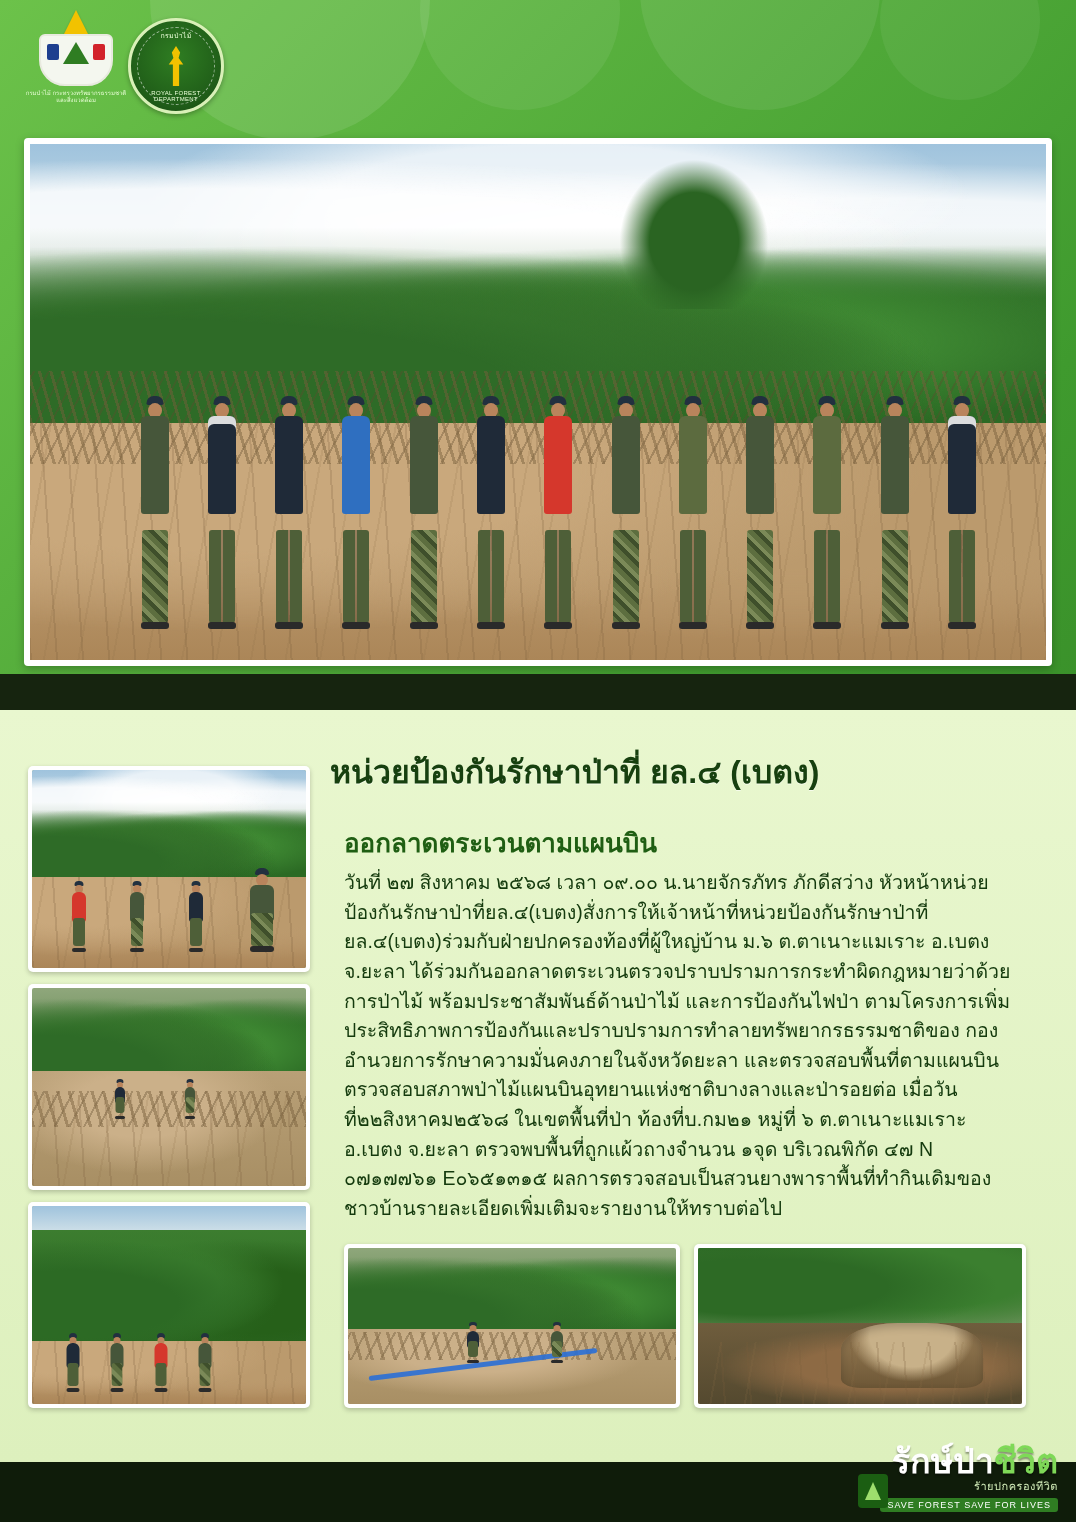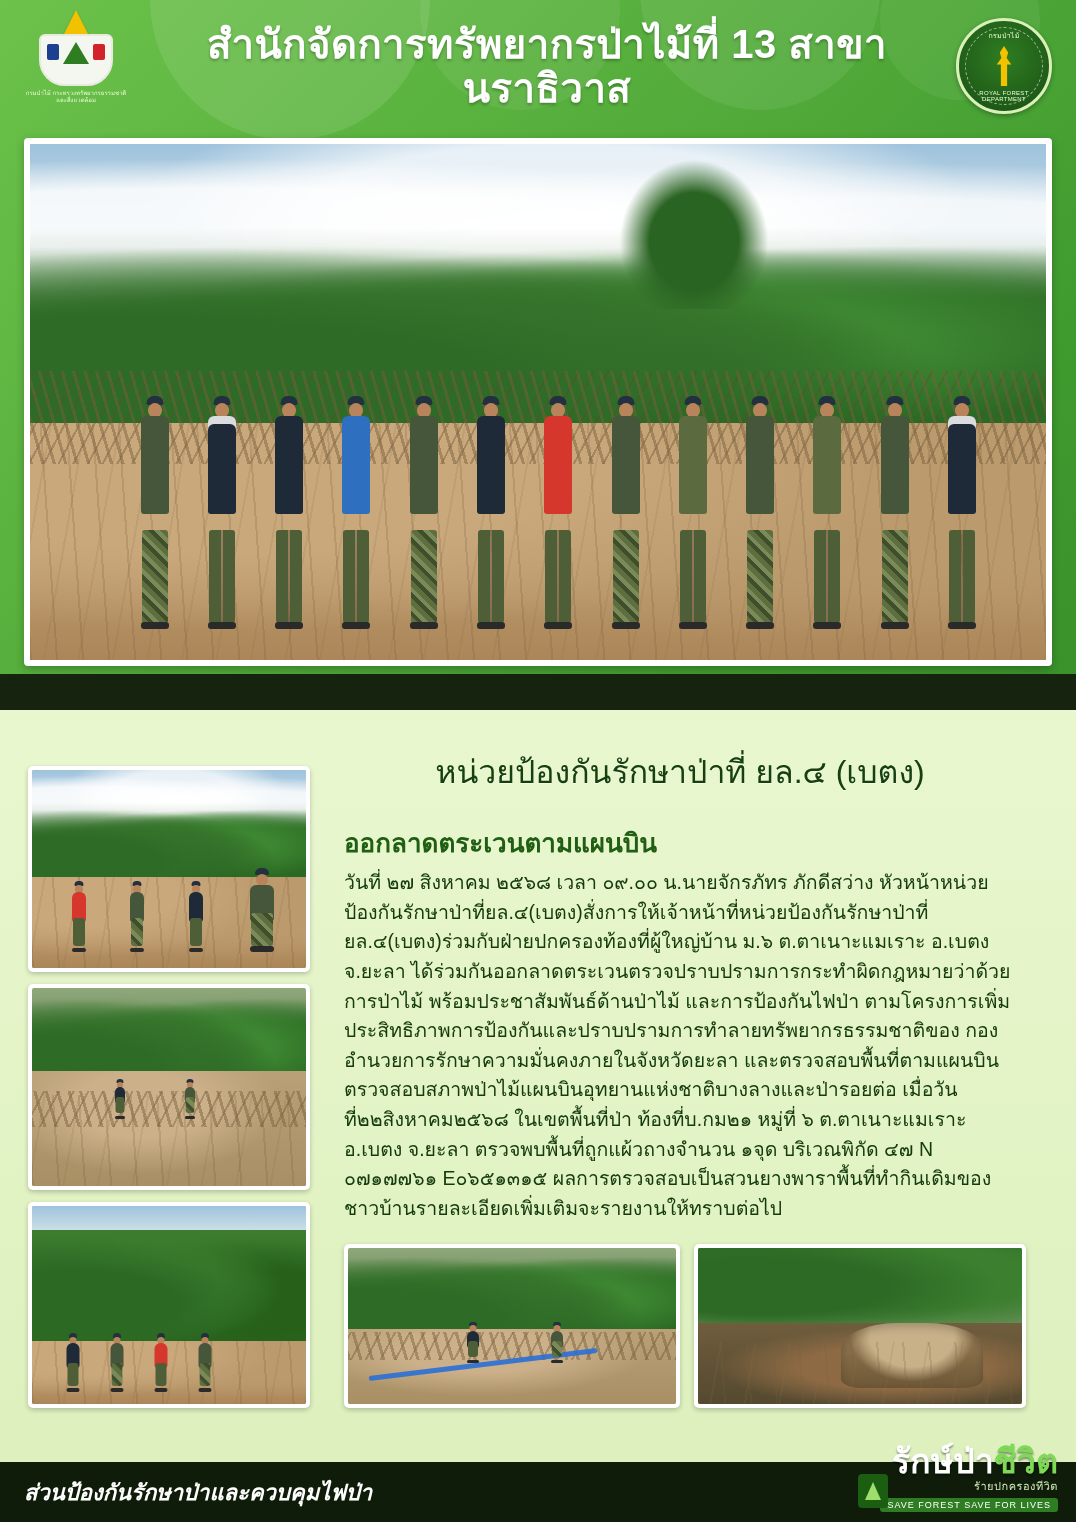--- a/index.html
+++ b/index.html
@@ -261,22 +261,21 @@
 
   
   .content {
     position: absolute;
     left: 0; top: 710px; width: 1076px; height: 752px;
     background: linear-gradient(180deg, #e9f7cf 0%, #ddf0bd 100%);
     z-index: 3;
   }
   .content-title {
     position: absolute; left: 330px; top: 36px; width: 700px;
-    text-align: center;
-    font-size: 32px; font-weight: normal; color: #17400f;
+    font-size: 32px; font-weight: bold; color: #17400f;
     text-shadow: 0 1px 0 rgba(255,255,255,.6);
   }
   .content-sub {
     position: absolute; left: 344px; top: 112px; width: 680px;
     font-size: 26px; font-weight: bold; color: #1f5e13;
   }
   .content-body {
     position: absolute; left: 344px; top: 158px; width: 682px;
     font-size: 19.5px;
     line-height: 1.52;
@@ -411,21 +410,20 @@
     <div class="emblem-left">
       <div class="crown"></div>
       <div class="plate">
         <div class="stripe-b"></div>
         <div class="tree"></div>
         <div class="stripe-r"></div>
       </div>
       <div class="caption">กรมป่าไม้ กระทรวงทรัพยากรธรรมชาติและสิ่งแวดล้อม</div>
     </div>
 
-    <div class="header-title">สำนักจัดการทรัพยากรป่าไม้ที่ 13 สาขานราธิวาส</div>
 
     <div class="seal-right">
       <div class="ring"></div>
       <div class="seal-top-text">กรมป่าไม้</div>
       <div class="seal-figure"></div>
       <div class="seal-bottom-text">ROYAL FOREST DEPARTMENT</div>
     </div>
   </div>
 
   <div class="hero-frame">
@@ -675,21 +673,20 @@
         <div class="ph-forest" style="top:0; height:62%;"></div>
         <div class="ph-ground" style="height:52%;"></div>
         <div class="stump-obj"></div>
         <div class="ph-ground-lines" style="height:40%;"></div>
       </div>
     </div>
 
   </div>
 
   <div class="footer">
-    <div class="footer-text">ส่วนป้องกันรักษาป่าและควบคุมไฟป่า</div>
     <div class="footer-badge">
       <div class="badge-logo">
         <div class="leaf"></div>
       </div>
       <div class="badge-main">
         <span>รักษ์ป่า</span><span class="accent">ชีวิต</span>
       </div>
       <div class="badge-sub">รัายปกครองทีวิต</div>
       <div class="badge-tag">SAVE FOREST SAVE FOR LIVES</div>
     </div>

